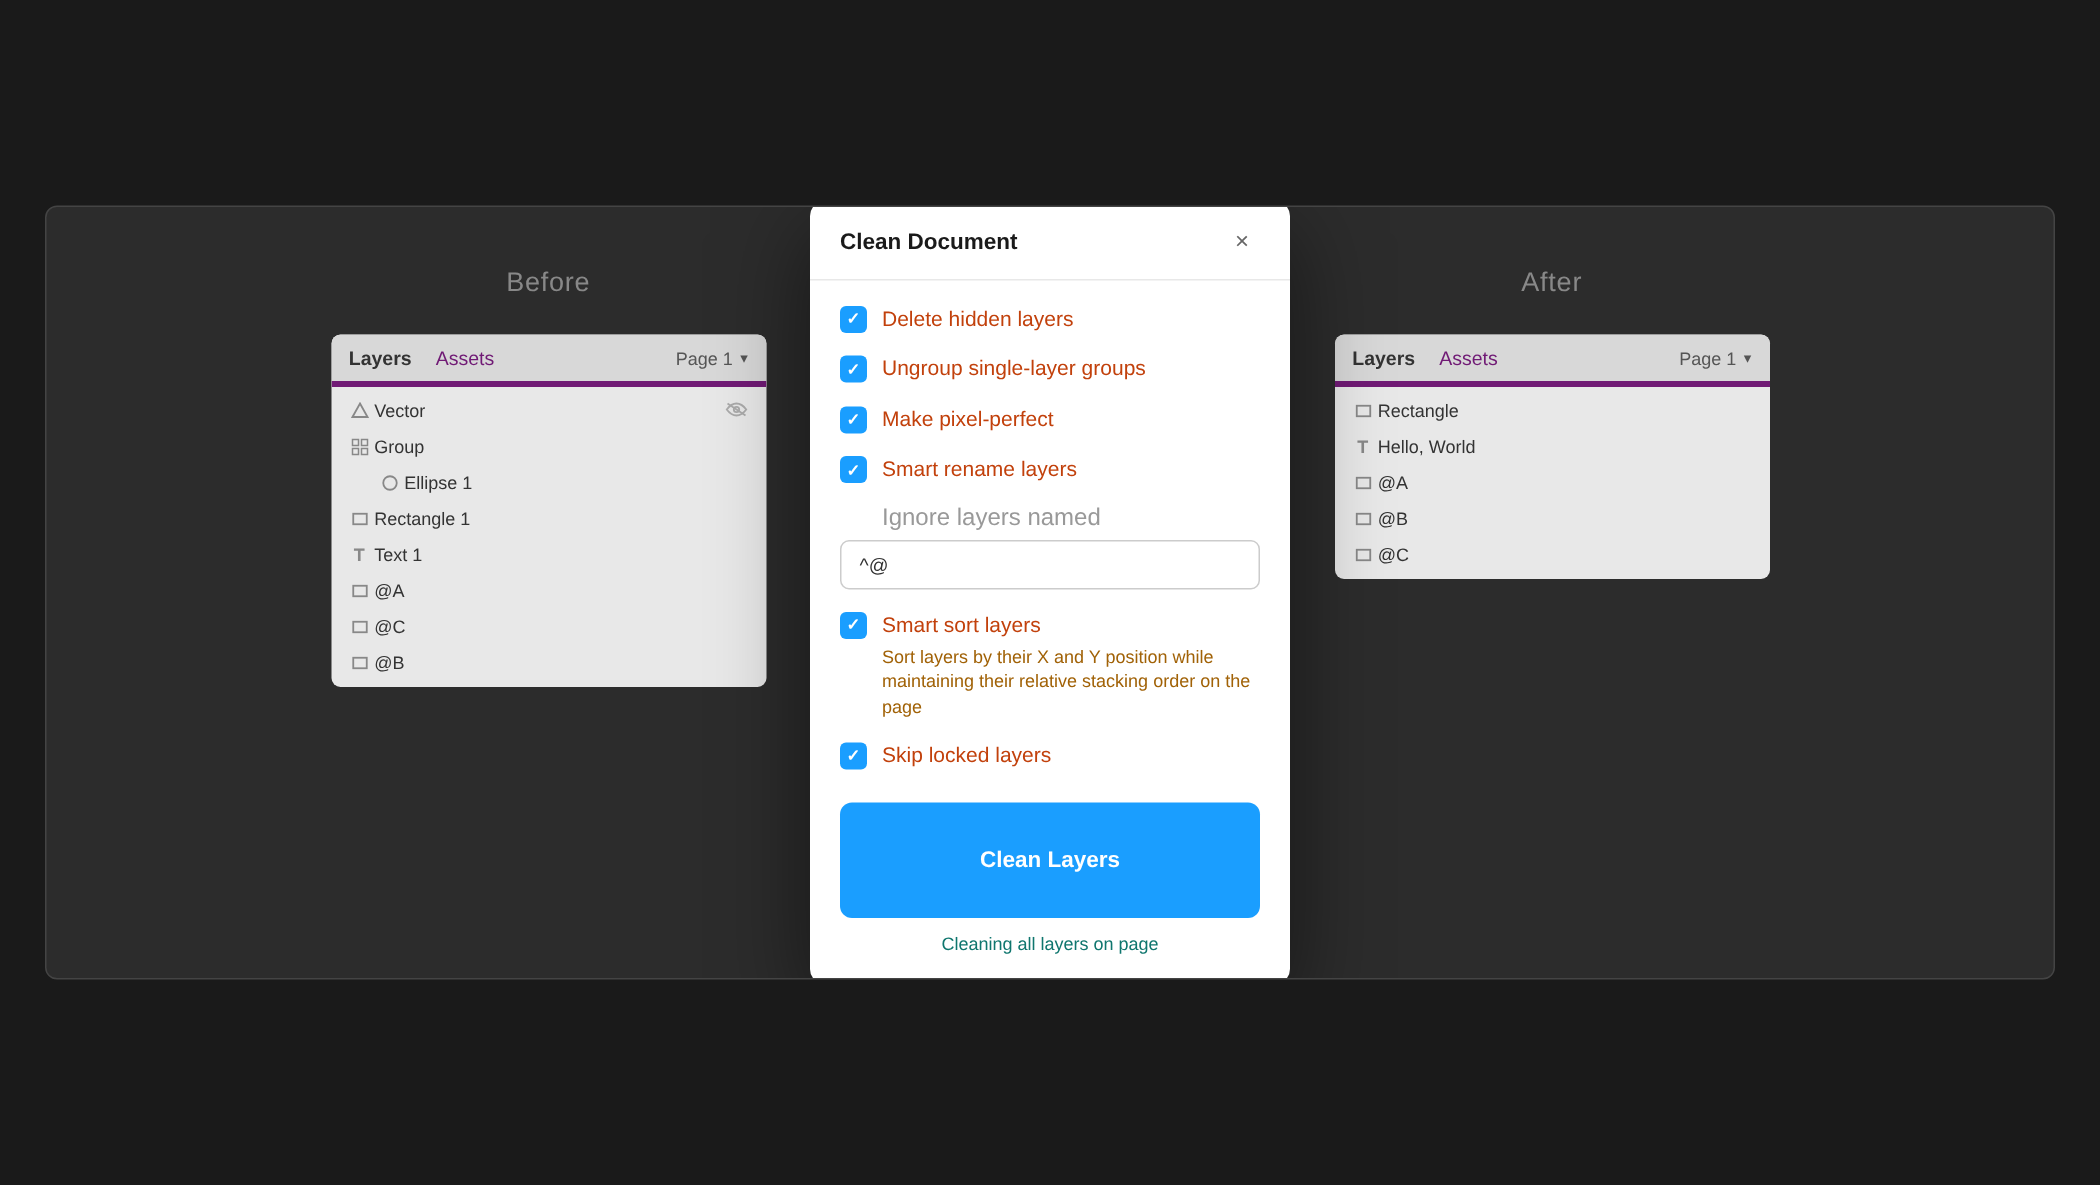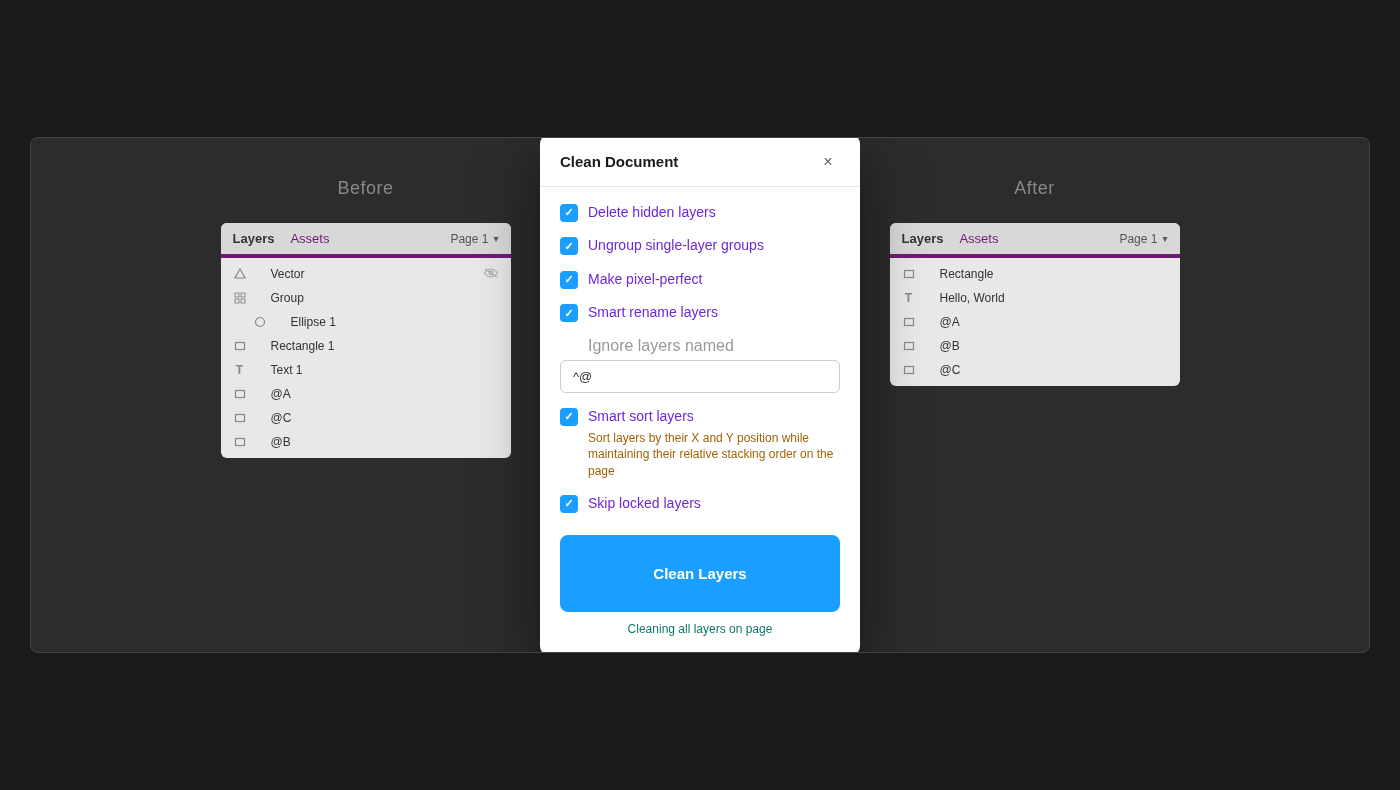--- a/index.html
+++ b/index.html
@@ -82,21 +82,21 @@
     .layers-list {
       padding: 4px 0;
     }
 
     .layer-item {
       display: flex;
       align-items: center;
       padding: 5px 12px;
       font-size: 12px;
       color: #333;
-      gap: 24px;
+      gap: 3px;
     }
 
     .layer-item.indented {
       padding-left: 32px;
     }
 
     .layer-icon {
       width: 14px;
       height: 14px;
       display: flex;
@@ -191,21 +191,21 @@
     }
 
     .checkbox-check {
       color: white;
       font-size: 11px;
       font-weight: 700;
     }
 
     .option-label {
       font-size: 14px;
-      color: #6d28d9;
+      color: #c2410c;
       line-height: 1.4;
     }
 
     .option-sublabel {
       font-size: 12px;
       color: #a16207;
       margin-top: 3px;
       line-height: 1.4;
     }
 

